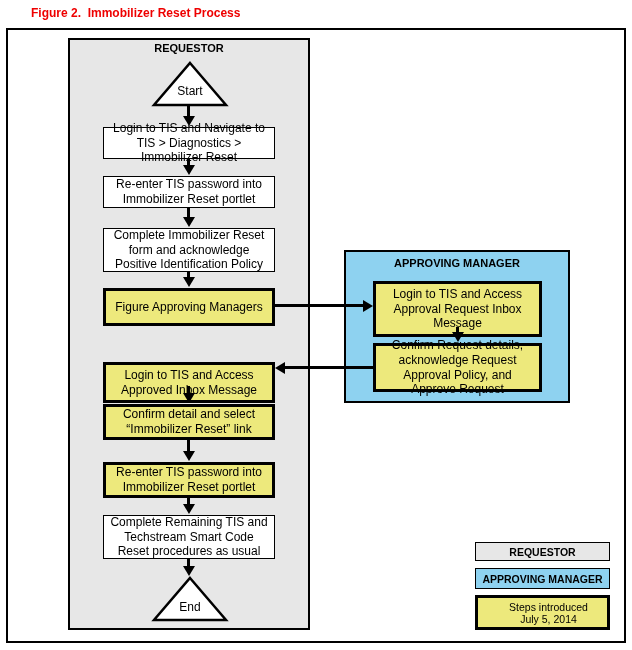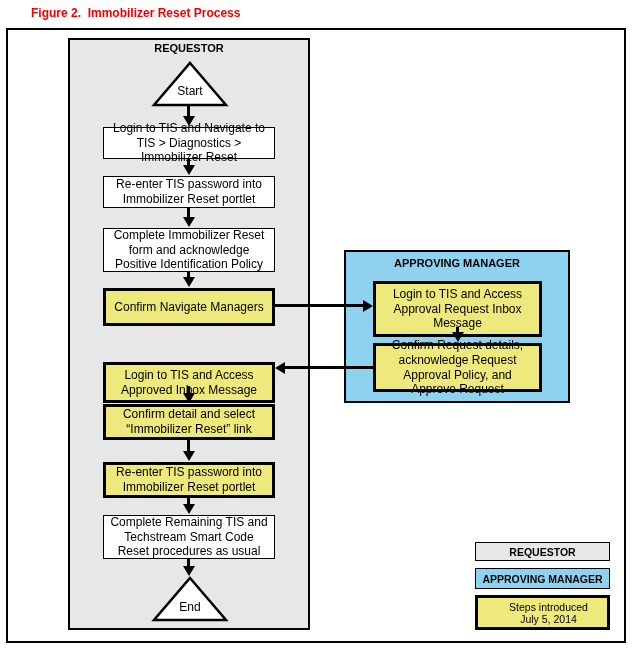--- a/index.html
+++ b/index.html
@@ -116,21 +116,21 @@
     <span>Re-enter TIS password into Immobilizer Reset portlet</span>
   </div>
   <div class="varrow" style="left:187px;top:208px;height:10px"></div>
 
   <div class="box white" style="top:228px;height:44px">
     <span>Complete Immobilizer Reset form and acknowledge Positive Identification Policy</span>
   </div>
   <div class="varrow" style="left:187px;top:272px;height:6px"></div>
 
   <div class="box new" style="top:288px;height:38px">
-    <span>Confirm Navigate Managers</span>
+    <span>Figure Approving Managers</span>
   </div>
 
   <div class="box new" style="top:362px;height:41px">
     <span>Login to TIS and Access Approved Inbox Message</span>
   </div>
   <div class="varrow" style="left:187px;top:386px;height:8px"></div>
 
   <div class="box new" style="top:404px;height:36px">
     <span>Confirm detail and select “Immobilizer Reset” link</span>
   </div>

